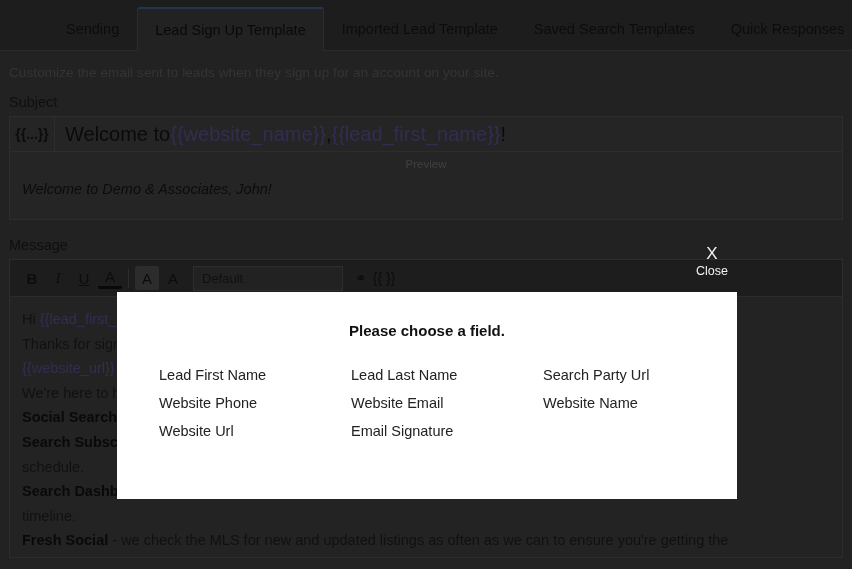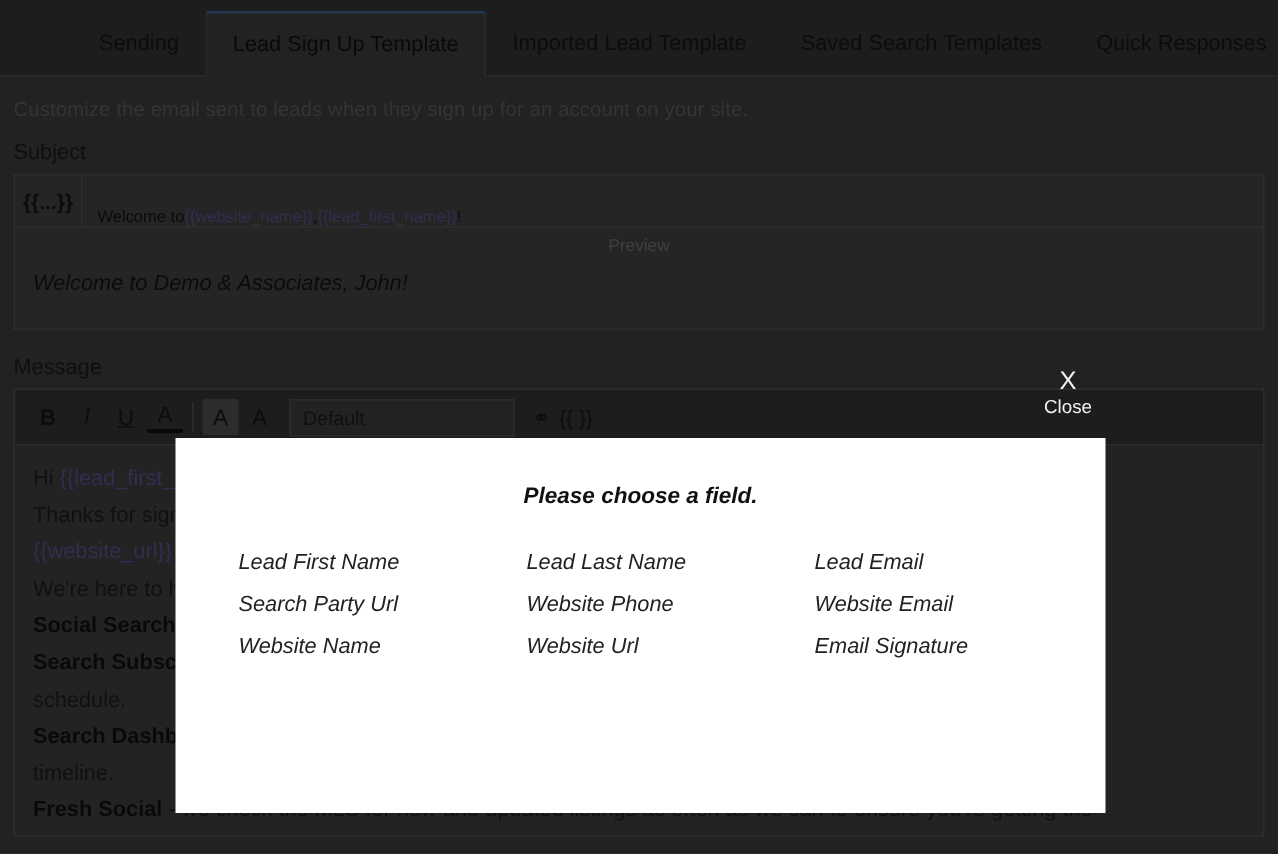--- a/index.html
+++ b/index.html
@@ -83,23 +83,23 @@
     width: 45px;
     display: flex; align-items: center; justify-content: center;
     border-right: 1px solid #4e4e4e;
     font-size: 14px;
     font-weight: 700;
     color: #131313;
     cursor: pointer;
   }
   .subject-input {
     flex: 1;
-    display: flex; align-items: flex-end;
+    display: flex; align-items: center;
     padding: 0 10px;
-    font-size: 11px;
+    font-size: 20px;
     color: #121212;
   }
   .tpl-var { color: #5b4c8a; }
   .preview-head {
     text-align: center;
     font-size: 11.5px;
     color: #6d6d6d;
     padding: 6px 0 3px 0;
   }
   .preview-body {
@@ -175,25 +175,24 @@
     color: #f2f2f2;
     cursor: pointer;
     z-index: 5;
   }
   .close-x { font-size: 17px; line-height: 20px; }
   .close-lbl { font-size: 12.5px; line-height: 15px; }
 
   .modal {
     position: absolute;
     left: 117px; top: 292px;
-    width: 620px; height: 250px;
+    width: 620px; height: 207px;
     background: #ffffff;
     z-index: 4;
     padding: 18px 22px;
-    font-style: italic;
   }
   .modal-title {
     text-align: center;
     font-size: 15px;
     font-weight: 700;
     color: #111;
     margin: 12px 0 0 0;
   }
   .modal-grid {
     margin-top: 28px;
@@ -294,21 +293,20 @@
   <div class="close-wrap">
     <div class="close-x">X</div>
     <div class="close-lbl">Close</div>
   </div>
 
   <div class="modal">
     <div class="modal-title">Please choose a field.</div>
     <div class="modal-grid">
       <div class="field-opt">Lead First Name</div>
       <div class="field-opt">Lead Last Name</div>
-      <div class="field-opt">Lead Email</div>
       <div class="field-opt">Search Party Url</div>
       <div class="field-opt">Website Phone</div>
       <div class="field-opt">Website Email</div>
       <div class="field-opt">Website Name</div>
       <div class="field-opt">Website Url</div>
       <div class="field-opt">Email Signature</div>
     </div>
   </div>
 
 </div>

